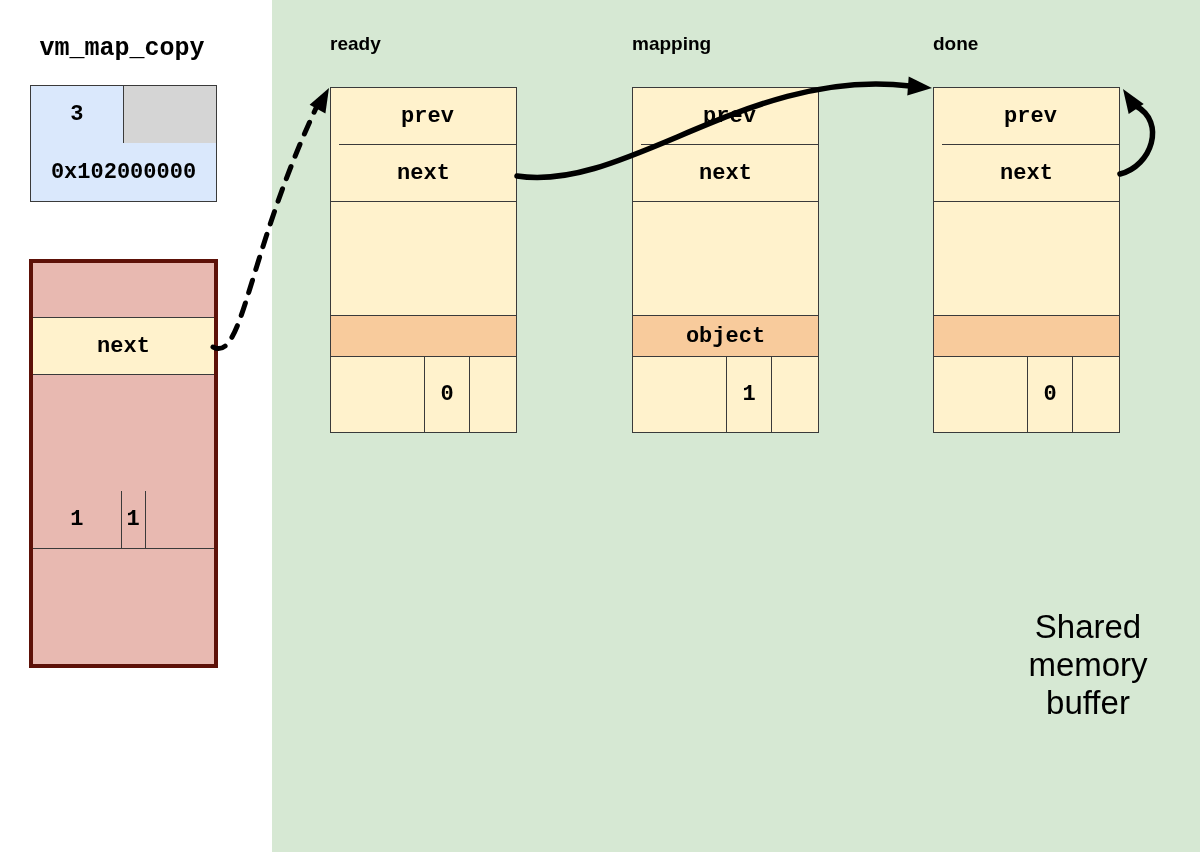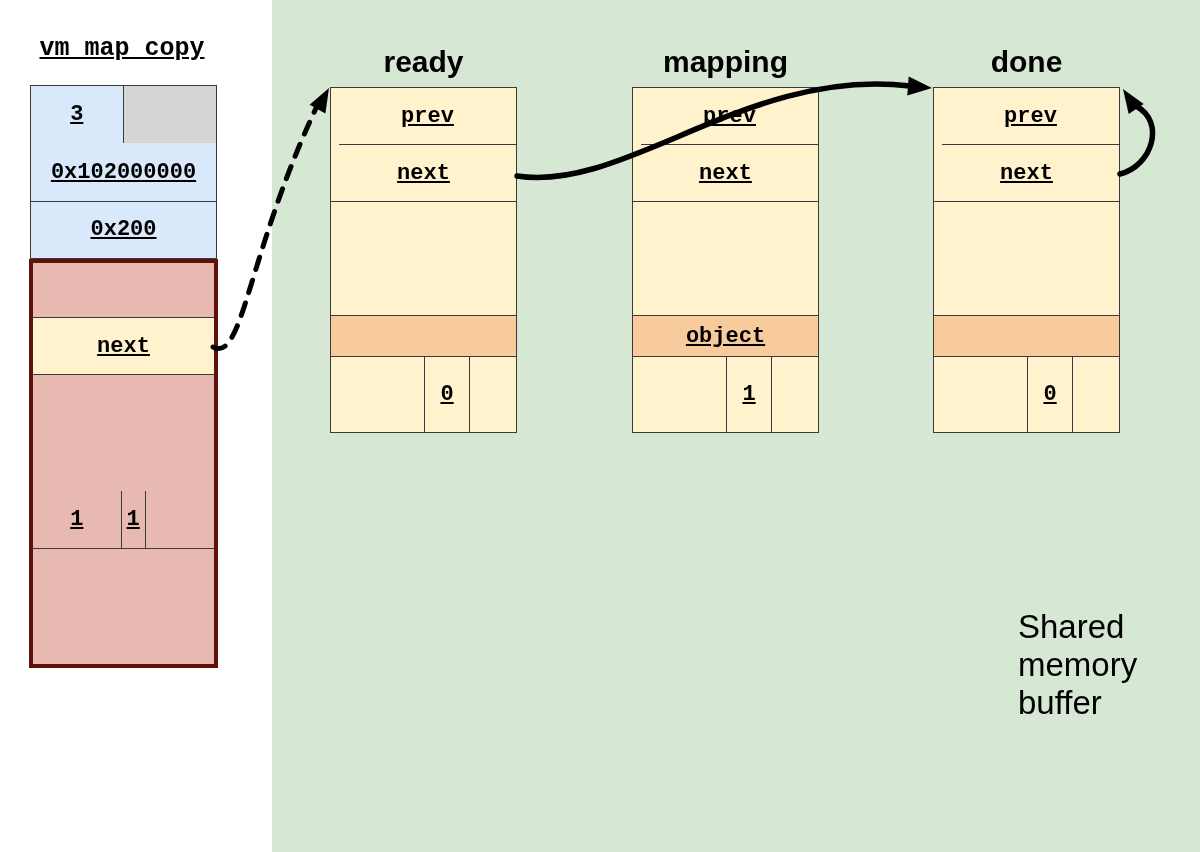--- a/index.html
+++ b/index.html
@@ -5,28 +5,28 @@
   html,body { margin:0; padding:0; background:#ffffff; }
   .canvas {
     position:relative; width:1200px; height:852px; overflow:hidden;
     background:#ffffff; font-family:"Liberation Sans", sans-serif; color:#000;
   }
   .shared-region {
     position:absolute; left:272px; top:0; width:928px; height:852px;
     background:#d6e8d3;
   }
   
-  .mono  { font-family:"Liberation Mono","DejaVu Sans Mono",monospace; font-weight:bold;text-decoration:underline; }
+  .mono  { font-family:"Liberation Mono","DejaVu Sans Mono",monospace; font-weight:bold; }
   .vm-title {
     position:absolute; left:24px; top:34px; width:196px; text-align:center;
     font-size:25px; letter-spacing:0;
   }
   .node-title {
-    position:absolute; top:45px; width:187px; text-align:center;
-    font-weight:bold; font-size:30px;
+    position:absolute; top:33px; width:187px; text-align:left;
+    font-weight:bold; font-size:19px;
   }
   .t-ready   { left:330px; }
   .t-mapping { left:632px; }
   .t-done    { left:933px; }
 
   
   .vm-struct { position:absolute; left:30px; top:85px; width:187px; }
   .vm-row {
     box-sizing:border-box; border:1.6px solid #3a3a3a; margin-top:-1.6px;
     display:flex; align-items:center; justify-content:center;
@@ -72,21 +72,21 @@
   .n-empty { height:114px; border-bottom:1.6px solid #3a3a3a; }
   .n-object{ height:41px; background:#f8cb9c; border-bottom:1.6px solid #3a3a3a; }
   .n-bottom{ flex:1; padding:0; }
   .n-b { box-sizing:border-box; height:100%; display:flex; align-items:center; justify-content:center; }
   .n-b1 { width:51%; border-right:1.6px solid #3a3a3a; }
   .n-b2 { width:24%; border-right:1.6px solid #3a3a3a; }
   .n-b3 { flex:1; }
 
   
   .shared-label {
-    position:absolute; left:1018px; top:608px; width:140px; 
+    position:absolute; left:1018px; top:608px; width:140px; text-align:center;
     font-size:33px; line-height:38px;
   }
 
   
   .arrows { position:absolute; left:0; top:0; width:1200px; height:852px;
             pointer-events:none; z-index:5; }
 </style>
 </head>
 <body>
 
@@ -95,21 +95,20 @@
   <div class="shared-region"></div>
 
   <div class="vm-title mono">vm_map_copy</div>
 
   <div class="vm-struct">
     <div class="vm-row r1">
       <div class="cell-a mono">3</div>
       <div class="cell-b"></div>
     </div>
     <div class="vm-row r2 mono">0x102000000</div>
-    <div class="vm-row r3 mono">0x200</div>
   </div>
 
   <div class="red-block">
     <div class="rb-row rb-p1"></div>
     <div class="rb-row rb-next mono">next</div>
     <div class="rb-row rb-p2"></div>
     <div class="rb-row rb-cells">
       <div class="rb-c rb-c1 mono">1</div>
       <div class="rb-c rb-c2 mono">1</div>
       <div class="rb-c rb-c3"></div>

